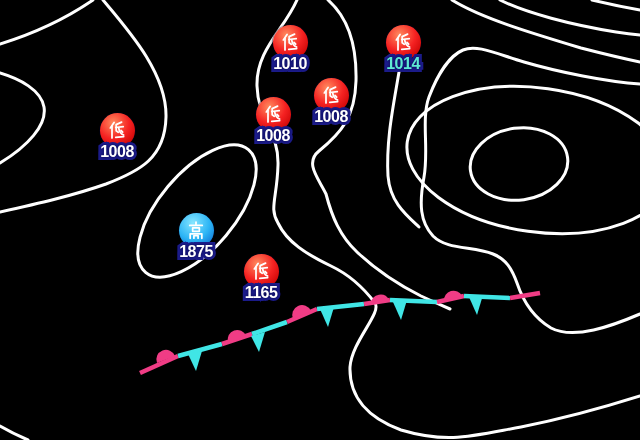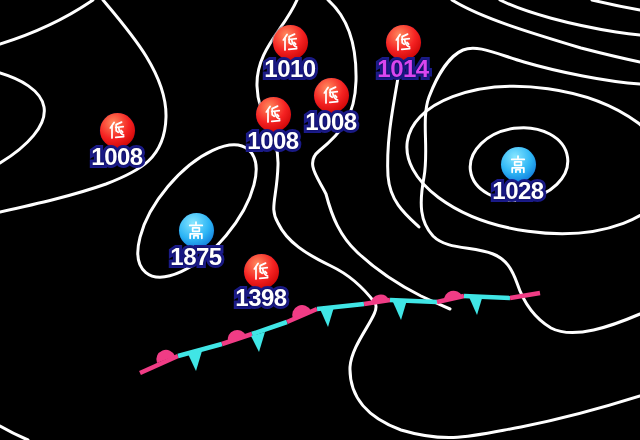--- a/index.html
+++ b/index.html
@@ -13,21 +13,21 @@
   .cold-f{fill:var(--cold,#40e6e6);stroke:none;}
   #systems{position:absolute;left:0;top:0;width:640px;height:440px;}
   .system{position:absolute;width:96px;text-align:center;pointer-events:none;}
   .badge{width:35px;height:35px;border-radius:50%;margin:0 auto;
          display:flex;align-items:center;justify-content:center;
          box-shadow:0 0 0 1px rgba(0,0,40,.35), 0 2px 4px rgba(0,0,0,.6);}
   .badge.low{background:radial-gradient(circle at 38% 28%, #ff8a5e 0%, #f52222 48%, #d00808 78%, #a80000 100%);}
   .badge.high{background:radial-gradient(circle at 40% 28%, #86e6ff 0%, #2db5f5 50%, #0e76d8 85%, #0a5cb8 100%);}
   .glyph{width:20px;height:20px;display:block;}
   .glyph path{stroke:#fff;stroke-width:2.1;fill:none;stroke-linecap:round;stroke-linejoin:round;}
-  .plabel{margin-top:-5px;font-size:24px;font-weight:700;letter-spacing:-0.5px;color:#fff;
+  .plabel{margin-top:-5px;font-size:16px;font-weight:700;letter-spacing:-0.5px;color:#fff;
           -webkit-text-stroke:6px var(--outline,#1c1c8c);paint-order:stroke fill;
           text-shadow:0 0 3px rgba(0,0,60,.9);}
 </style>
 </head>
 <body>
 
 <div id="stage" style="--bg: #000000; --iso: #ffffff; --warm: #f03c85; --cold: #40e6e6; --outline: #1c1c8c;">
 
   <svg id="chartsvg" viewBox="0 0 640 440">
     <g>
@@ -108,21 +108,21 @@
           <svg class="glyph" viewBox="0 0 24 24">
     <path d="M8.5,3 L4,9.5"></path>
     <path d="M6,7.5 L6,21.5"></path>
     <path d="M17.5,2.5 L11,5.5 L11,13 L13.5,14.8"></path>
     <path d="M10.5,9 L19.5,8"></path>
     <path d="M14,9.5 C14.5,13 16,16.5 20,18"></path>
     <path d="M16.8,12.5 L18.8,14.5"></path>
     <path d="M10.5,20.8 L20,20"></path>
   </svg>
         </div>
-        <div class="plabel" style="color: #d946ef;">1014</div>
+        <div class="plabel" style="color: #5eead4;">1014</div>
       </div>
       <div class="system" style="left: 283px; top: 77.5px;">
         <div class="badge low" title="低">
           <svg class="glyph" viewBox="0 0 24 24">
     <path d="M8.5,3 L4,9.5"></path>
     <path d="M6,7.5 L6,21.5"></path>
     <path d="M17.5,2.5 L11,5.5 L11,13 L13.5,14.8"></path>
     <path d="M10.5,9 L19.5,8"></path>
     <path d="M14,9.5 C14.5,13 16,16.5 20,18"></path>
     <path d="M16.8,12.5 L18.8,14.5"></path>
@@ -150,40 +150,28 @@
           <svg class="glyph" viewBox="0 0 24 24">
     <path d="M8.5,3 L4,9.5"></path>
     <path d="M6,7.5 L6,21.5"></path>
     <path d="M17.5,2.5 L11,5.5 L11,13 L13.5,14.8"></path>
     <path d="M10.5,9 L19.5,8"></path>
     <path d="M14,9.5 C14.5,13 16,16.5 20,18"></path>
     <path d="M16.8,12.5 L18.8,14.5"></path>
     <path d="M10.5,20.8 L20,20"></path>
   </svg>
         </div>
-        <div class="plabel" style="color: rgb(255, 255, 255);">1398</div>
+        <div class="plabel" style="color: rgb(255, 255, 255);">1165</div>
       </div>
       <div class="system" style="left: 148px; top: 212.5px;">
         <div class="badge high" title="高">
           <svg class="glyph" viewBox="0 0 24 24">
     <path d="M12,2.5 L12,5"></path>
     <path d="M4.5,6.5 L19.5,6.5"></path>
     <path d="M8,9.5 L16,9.5 L16,13.5 L8,13.5 Z"></path>
     <path d="M5,22 L5,16.5 L19,16.5 L19,22"></path>
     <path d="M9.5,21.8 L9.5,18.8 L14.5,18.8 L14.5,21.8"></path>
   </svg>
         </div>
         <div class="plabel" style="color: rgb(255, 255, 255);">1875</div>
       </div>
-      <div class="system" style="left: 470px; top: 146.5px;">
-        <div class="badge high" title="高">
-          <svg class="glyph" viewBox="0 0 24 24">
-    <path d="M12,2.5 L12,5"></path>
-    <path d="M4.5,6.5 L19.5,6.5"></path>
-    <path d="M8,9.5 L16,9.5 L16,13.5 L8,13.5 Z"></path>
-    <path d="M5,22 L5,16.5 L19,16.5 L19,22"></path>
-    <path d="M9.5,21.8 L9.5,18.8 L14.5,18.8 L14.5,21.8"></path>
-  </svg>
-        </div>
-        <div class="plabel" style="color: rgb(255, 255, 255);">1028</div>
-      </div>
     </div>
 </div>
 
 </body></html>

